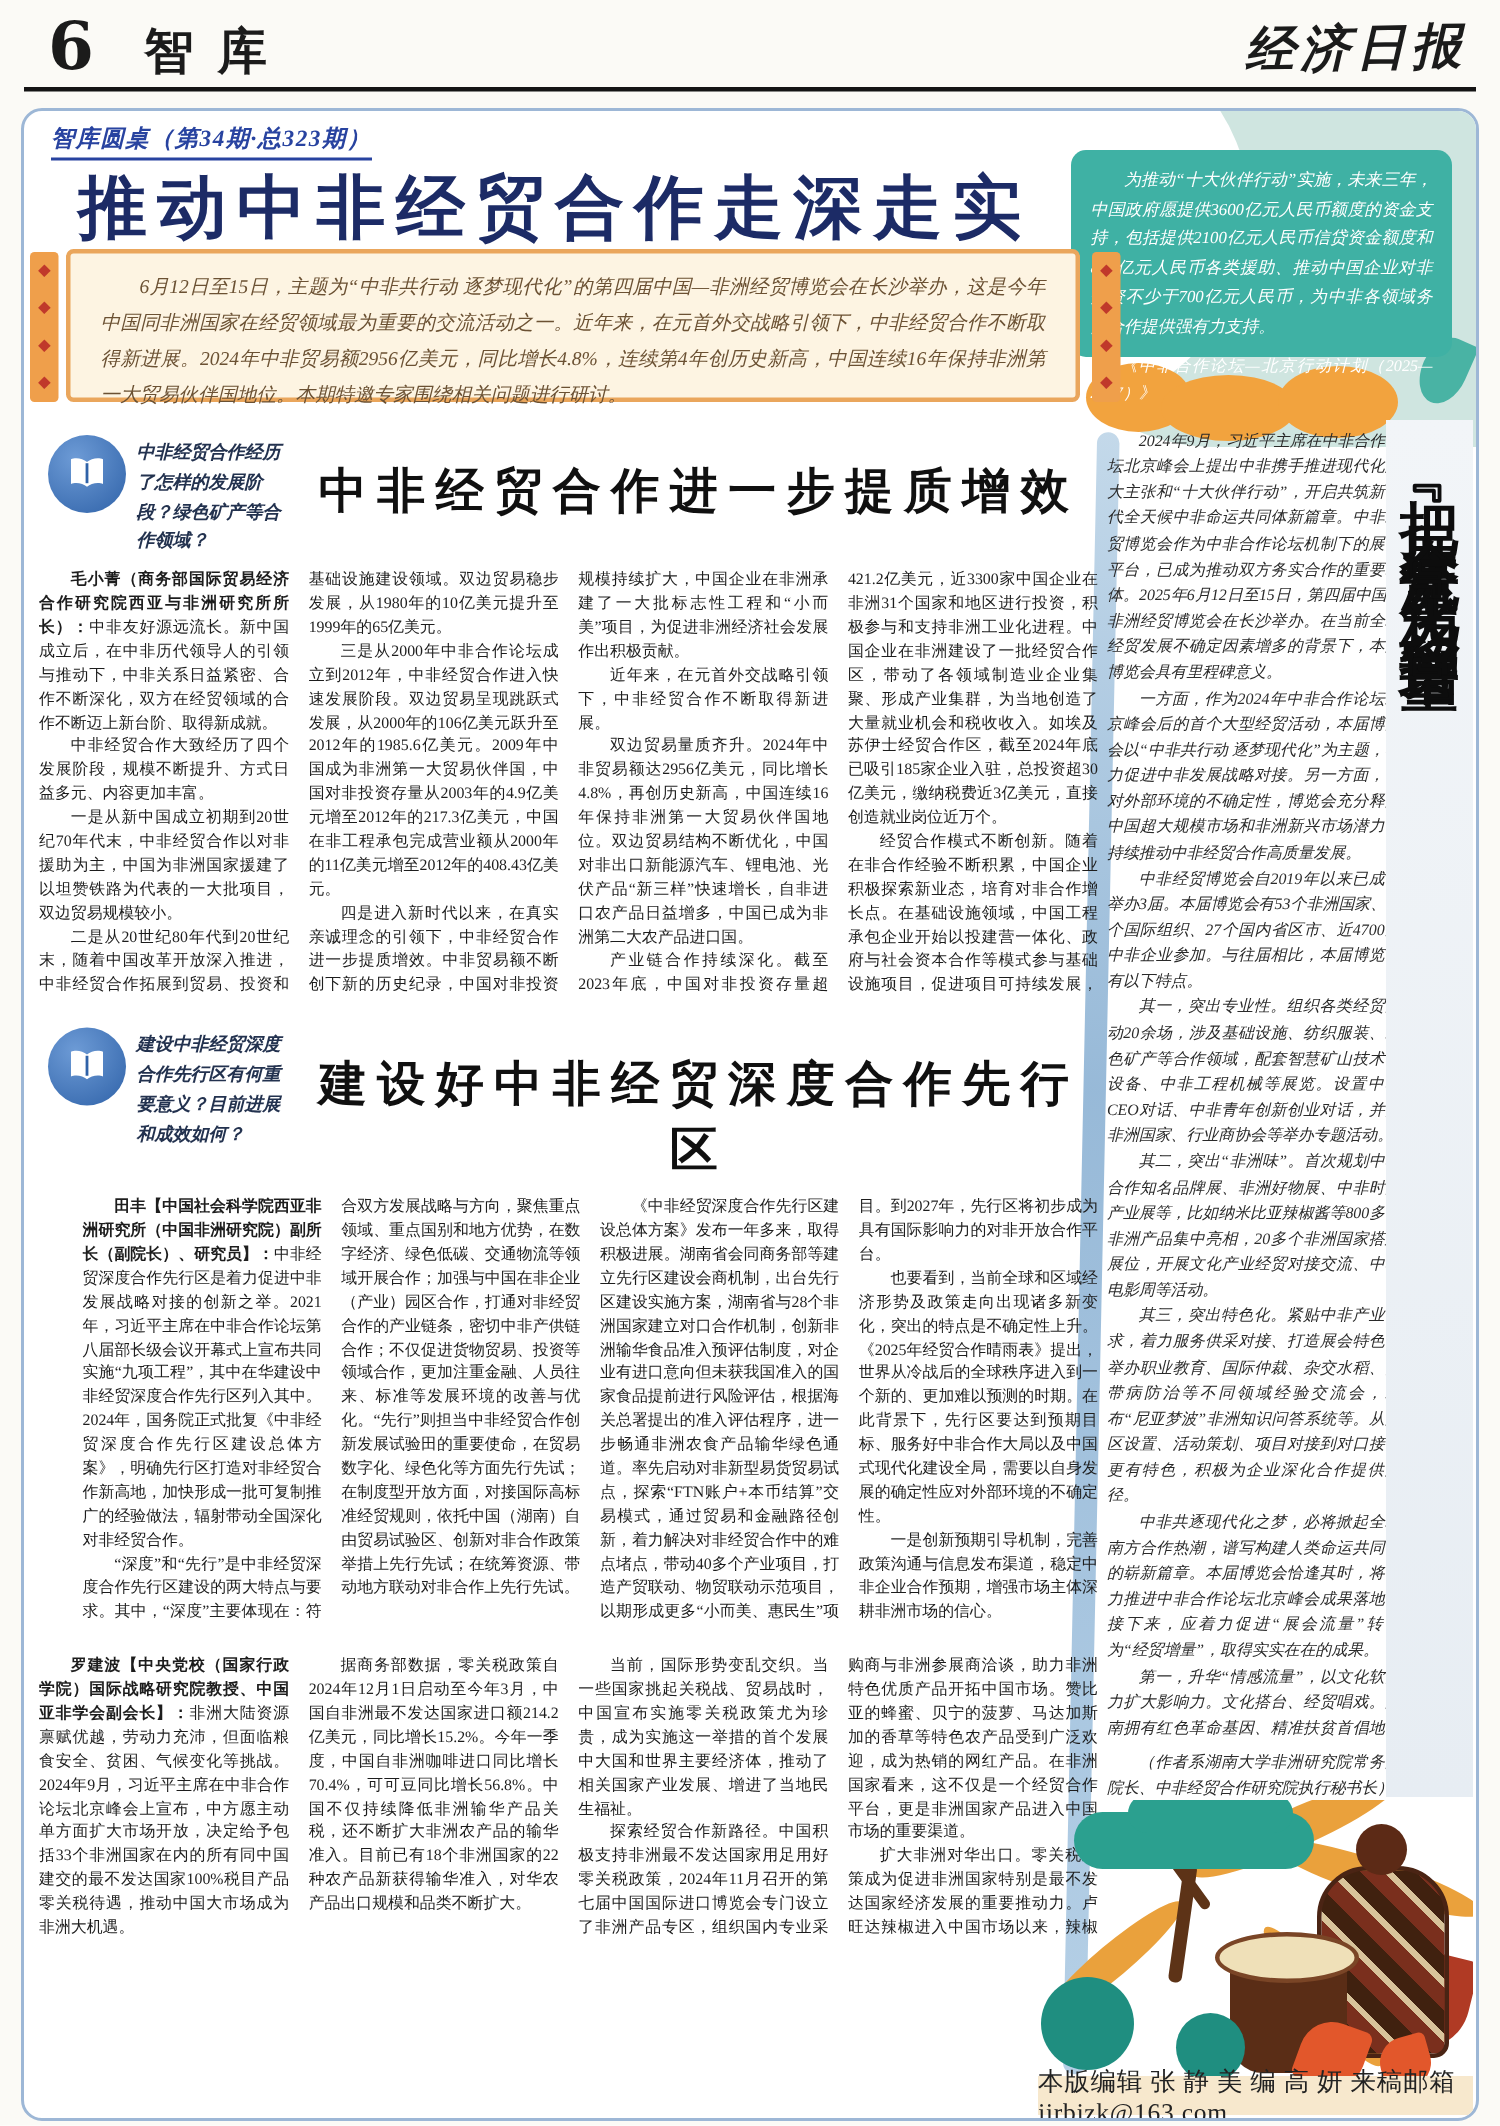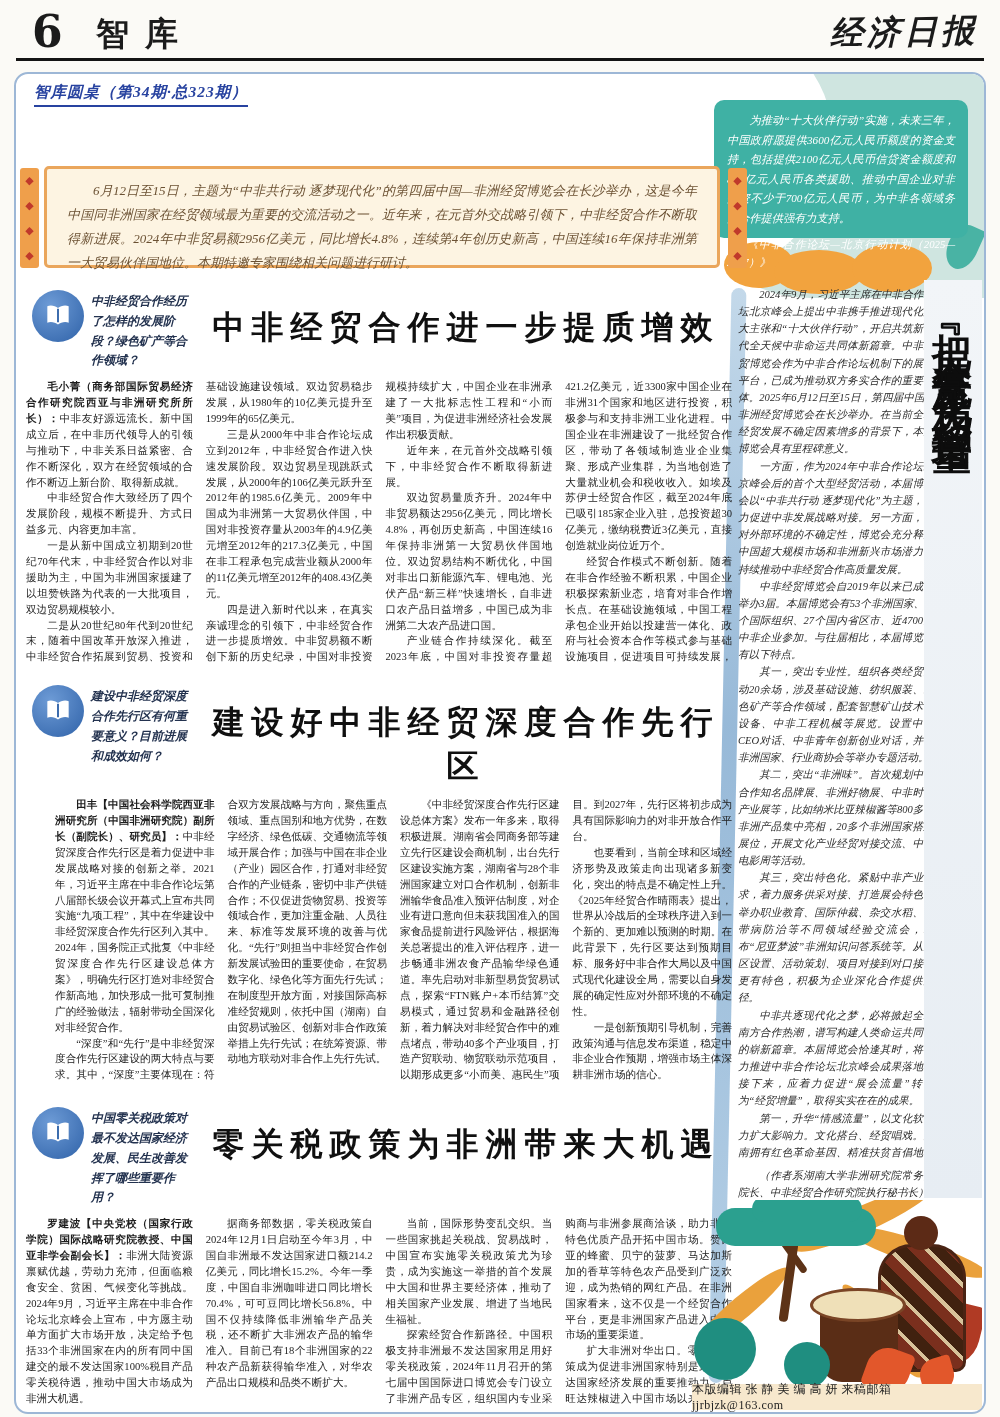--- a/index.html
+++ b/index.html
@@ -88,21 +88,21 @@
   .monstera{background:#1f8e80;border-radius:50%;}
   .drum-body{background:#5a2d16;border-radius:12px 12px 22px 22px;}
   .drum-top{background:#efe0b8;border-radius:50%;border:3px solid #7a4526;box-sizing:border-box;}
   .vase{background:repeating-linear-gradient(45deg,#7a2f1d 0 11px,#d8c39a 11px 15px,#40210f 15px 26px);
     border-radius:34px 34px 10px 10px;border:3px solid #4a2414;box-sizing:border-box;}
   .vase-head{background:#5c2a16;border-radius:50%;}
   .redleaf{background:#b03a24;border-radius:50% 10% 50% 10%;}
   .flower{background:#e2572b;border-radius:50% 12% 50% 12%;}
   
   .edbar{position:absolute;left:676px;top:1310px;width:290px;height:26px;background:#f7e8cd;
-    display:flex;align-items:center;justify-content:center;font-size:12px;color:#222;
+    display:flex;align-items:center;justify-content:center;font-size:17px;color:#222;
     letter-spacing:.5px;z-index:5;}
 </style>
 </head>
 <body>
 
 <div class="hdr">
   <div class="pgnum">6</div>
   <div class="sect">智库</div>
   <div class="pdate">2025年6月15日 星期日</div>
   <div class="masthead">经济日报</div>
@@ -117,20 +117,21 @@
   <div class="teal-leaf" style="right:6px;top:150px;width:30px;height:46px;transform:rotate(24deg);"></div>
   <div class="orange-blob" style="right:190px;top:168px;width:70px;height:46px;"></div>
   <div class="orange-blob" style="right:120px;top:176px;width:90px;height:44px;"></div>
   <div class="orange-blob" style="right:52px;top:170px;width:80px;height:48px;"></div>
   <div class="quote-panel">
     <div class="qtxt">为推动“十大伙伴行动”实施，未来三年，中国政府愿提供3600亿元人民币额度的资金支持，包括提供2100亿元人民币信贷资金额度和800亿元人民币各类援助、推动中国企业对非投资不少于700亿元人民币，为中非各领域务实合作提供强有力支持。</div>
     <div class="qsrc">——《中非合作论坛—北京行动计划（2025—2027）》</div>
   </div>
 
   <div class="badge">智库圆桌（第34期·总323期）</div>
+  <div class="bigtitle">推动中非经贸合作走深走实</div>
   <div class="pattern pat-l">
     <span>◆</span>
     <span>◆</span>
     <span>◆</span>
     <span>◆</span>
   </div>
   <div class="intro">
     <p>6月12日至15日，主题为“中非共行动 逐梦现代化”的第四届中国—非洲经贸博览会在长沙举办，这是今年中国同非洲国家在经贸领域最为重要的交流活动之一。近年来，在元首外交战略引领下，中非经贸合作不断取得新进展。2024年中非贸易额2956亿美元，同比增长4.8%，连续第4年创历史新高，中国连续16年保持非洲第一大贸易伙伴国地位。本期特邀专家围绕相关问题进行研讨。</p>
   </div>
   <div class="pattern pat-r">
@@ -176,32 +177,20 @@
         </div>
         <div class="a-title">建设好中非经贸深度合作先行区</div>
       </div>
       <div class="a-body b2">
         <p class="lead"><strong>田丰【中国社会科学院西亚非洲研究所（中国非洲研究院）副所长（副院长）、研究员】：</strong><span>中非经贸深度合作先行区是着力促进中非发展战略对接的创新之举。2021年，习近平主席在中非合作论坛第八届部长级会议开幕式上宣布共同实施“九项工程”，其中在华建设中非经贸深度合作先行区列入其中。2024年，国务院正式批复《中非经贸深度合作先行区建设总体方案》，明确先行区打造对非经贸合作新高地，加快形成一批可复制推广的经验做法，辐射带动全国深化对非经贸合作。</span></p>
         <span><p>“深度”和“先行”是中非经贸深度合作先行区建设的两大特点与要求。其中，“深度”主要体现在：符合双方发展战略与方向，聚焦重点领域、重点国别和地方优势，在数字经济、绿色低碳、交通物流等领域开展合作；加强与中国在非企业（产业）园区合作，打通对非经贸合作的产业链条，密切中非产供链合作；不仅促进货物贸易、投资等领域合作，更加注重金融、人员往来、标准等发展环境的改善与优化。“先行”则担当中非经贸合作创新发展试验田的重要使命，在贸易数字化、绿色化等方面先行先试；在制度型开放方面，对接国际高标准经贸规则，依托中国（湖南）自由贸易试验区、创新对非合作政策举措上先行先试；在统筹资源、带动地方联动对非合作上先行先试。</p><p>《中非经贸深度合作先行区建设总体方案》发布一年多来，取得积极进展。湖南省会同商务部等建立先行区建设会商机制，出台先行区建设实施方案，湖南省与28个非洲国家建立对口合作机制，创新非洲输华食品准入预评估制度，对企业有进口意向但未获我国准入的国家食品提前进行风险评估，根据海关总署提出的准入评估程序，进一步畅通非洲农食产品输华绿色通道。率先启动对非新型易货贸易试点，探索“FTN账户+本币结算”交易模式，通过贸易和金融路径创新，着力解决对非经贸合作中的难点堵点，带动40多个产业项目，打造产贸联动、物贸联动示范项目，以期形成更多“小而美、惠民生”项目。到2027年，先行区将初步成为具有国际影响力的对非开放合作平台。</p><p>也要看到，当前全球和区域经济形势及政策走向出现诸多新变化，突出的特点是不确定性上升。《2025年经贸合作晴雨表》提出，世界从冷战后的全球秩序进入到一个新的、更加难以预测的时期。在此背景下，先行区要达到预期目标、服务好中非合作大局以及中国式现代化建设全局，需要以自身发展的确定性应对外部环境的不确定性。</p><p>一是创新预期引导机制，完善政策沟通与信息发布渠道，稳定中非企业合作预期，增强市场主体深耕非洲市场的信心。</p></span>
       </div>
     </div>
 
     <div class="article">
-      <div class="a-head">
-        <div class="qpanel">
-          <div class="qicon">
-            <svg width="32" height="32" viewBox="0 0 24 24">
-                <path fill="#ffffff" d="M12 6C10 4 6 3.6 4 4.6V17c2-1 6-.6 8 1.4 2-2 6-2.4 8-1.4V4.6C18 3.6 14 4 12 6Z"></path>
-                <path fill="#2f62a8" d="M11.3 6.6h1.4v10h-1.4z"></path>
-              </svg>
-          </div>
-          <div class="qtext">中国零关税政策对最不发达国家经济发展、民生改善发挥了哪些重要作用？</div>
-        </div>
-        <div class="a-title">零关税政策为非洲带来大机遇</div>
-      </div>
       <div class="a-body b3">
         <p class="lead"><strong>罗建波【中央党校（国家行政学院）国际战略研究院教授、中国亚非学会副会长】：</strong><span>非洲大陆资源禀赋优越，劳动力充沛，但面临粮食安全、贫困、气候变化等挑战。2024年9月，习近平主席在中非合作论坛北京峰会上宣布，中方愿主动单方面扩大市场开放，决定给予包括33个非洲国家在内的所有同中国建交的最不发达国家100%税目产品零关税待遇，推动中国大市场成为非洲大机遇。</span></p>
         <span><p>据商务部数据，零关税政策自2024年12月1日启动至今年3月，中国自非洲最不发达国家进口额214.2亿美元，同比增长15.2%。今年一季度，中国自非洲咖啡进口同比增长70.4%，可可豆同比增长56.8%。中国不仅持续降低非洲输华产品关税，还不断扩大非洲农产品的输华准入。目前已有18个非洲国家的22种农产品新获得输华准入，对华农产品出口规模和品类不断扩大。</p><p>当前，国际形势变乱交织。当一些国家挑起关税战、贸易战时，中国宣布实施零关税政策尤为珍贵，成为实施这一举措的首个发展中大国和世界主要经济体，推动了相关国家产业发展、增进了当地民生福祉。</p><p>探索经贸合作新路径。中国积极支持非洲最不发达国家用足用好零关税政策，2024年11月召开的第七届中国国际进口博览会专门设立了非洲产品专区，组织国内专业采购商与非洲参展商洽谈，助力非洲特色优质产品开拓中国市场。赞比亚的蜂蜜、贝宁的菠萝、马达加斯加的香草等特色农产品受到广泛欢迎，成为热销的网红产品。在非洲国家看来，这不仅是一个经贸合作平台，更是非洲国家产品进入中国市场的重要渠道。</p><p>扩大非洲对华出口。零关税政策成为促进非洲国家特别是最不发达国家经济发展的重要推动力。卢旺达辣椒进入中国市场以来，辣椒种植成为重要出口产业。马达加斯加羊肉获得输华准入，这是中国首次从非洲进口羊肉产品。正是受益于零关税政策，马达加斯加的农产品能以更大的价格优势进入中国市场。2025年以来，塞拉利昂和马达加斯加等国企业正式获得对华出口资质，非洲农产品有望大规模进入中国市场，中非合作在农业和渔业领域进一步深化。如今在中国市场上，来自非洲国家的咖啡、芝麻、花生、菠萝、腰果、牛油果和各种水产品以其特色优势受到广泛欢迎。</p></span>
       </div>
     </div>
   </div>
 
   <div class="commentary">
     <div class="c-text">
         <p>2024年9月，习近平主席在中非合作论坛北京峰会上提出中非携手推进现代化六大主张和“十大伙伴行动”，开启共筑新时代全天候中非命运共同体新篇章。中非经贸博览会作为中非合作论坛机制下的展会平台，已成为推动双方务实合作的重要载体。2025年6月12日至15日，第四届中国—非洲经贸博览会在长沙举办。在当前全球经贸发展不确定因素增多的背景下，本届博览会具有里程碑意义。</p>

